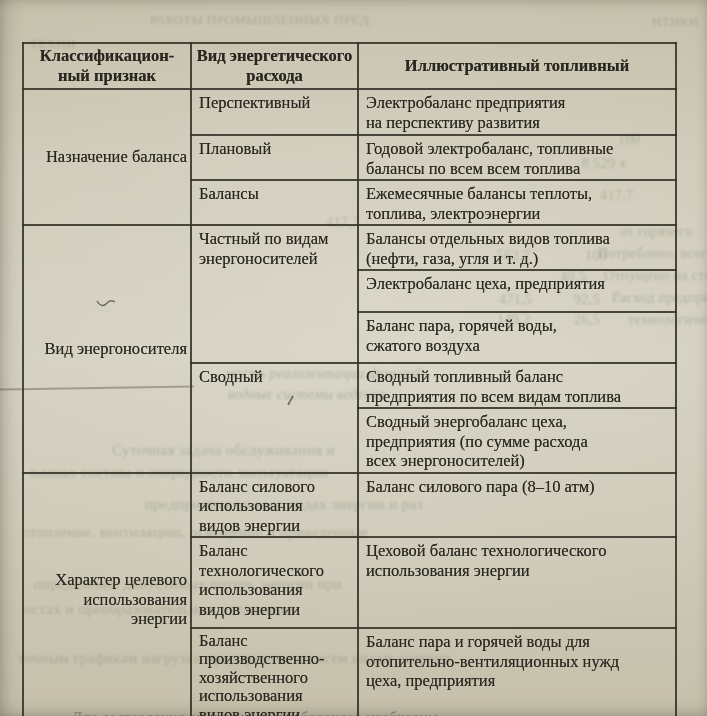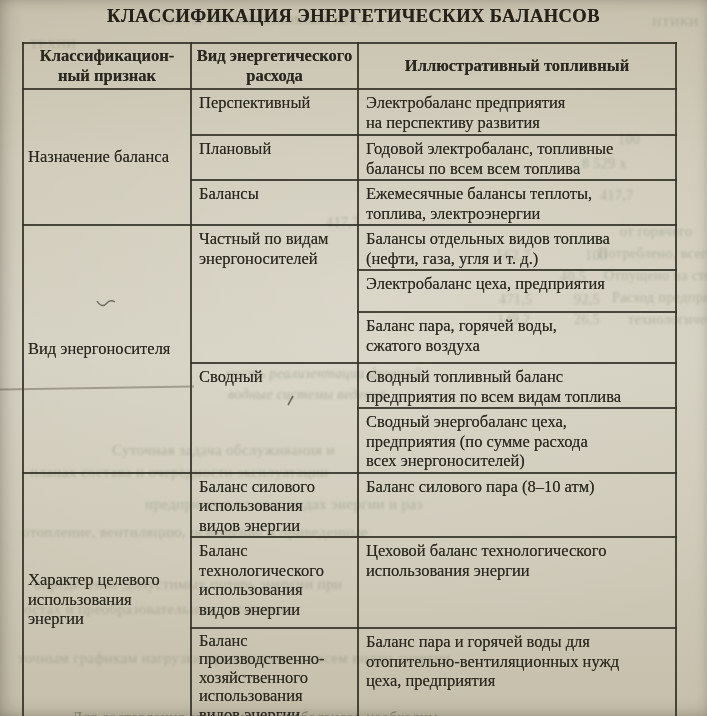--- a/index.html
+++ b/index.html
@@ -48,21 +48,21 @@
     font-size:16.5px;line-height:19.5px;
     white-space:pre-line;
     text-shadow:0 0 0.5px rgba(40,38,30,0.65);
     overflow:hidden;
   }
   .grid th{
     font-weight:bold;text-align:center;vertical-align:middle;
     line-height:20px;padding:2px 3px;
   }
   .grid td{vertical-align:top;padding:3px 16px 1px 7px;}
-  .grid td.c1{vertical-align:middle;padding:0 3px 0 4px;}
+  .grid td.c1{vertical-align:middle;padding:0 3px 0 4px;text-align:right;}
   .grid td.tight{line-height:18.4px;}
   
   .crease{
     position:absolute;left:0;top:387px;width:194px;height:2px;
     background:rgba(70,66,54,0.38);
     transform:rotate(-0.9deg);
     filter:blur(0.4px);
     z-index:3;
   }
   .pen{position:absolute;z-index:4;opacity:0.75;}
@@ -97,21 +97,20 @@
       <span class="frag" style="left: 112px; top: 430px; font-size: 15px;">Суточная задача обслуживания и</span>
       <span class="frag" style="left: 30px; top: 452px; font-size: 15px;">планах состава и очередности эксплуатации</span>
       <span class="frag" style="left: 145px; top: 484px; font-size: 15px;">предприятия во всех видах энергии и раз</span>
       <span class="frag" style="left: 22px; top: 512px; font-size: 15px;">отопление, вентиляцию, освещение и приведенные</span>
       <span class="frag" style="left: 34px; top: 564px; font-size: 15px;">определение допустимых потерь энергии при</span>
       <span class="frag" style="left: 24px; top: 589px; font-size: 15px;">остах и преобразовательных установках</span>
       <span class="frag" style="left: 18px; top: 638px; font-size: 15px;">точным графикам нагрузки предприятия по всем видам энергии</span>
       <span class="frag dk" style="left: 72px; top: 697px; font-size: 15px;">Для составления отчетных энергобалансов необходим</span>
     </div>
 
-  <div class="title">КЛАССИФИКАЦИЯ ЭНЕРГЕТИЧЕСКИХ БАЛАНСОВ</div>
 
   <table class="grid">
     <colgroup>
       <col style="width:168px">
         <col style="width:167px">
         <col style="width:318px">
     </colgroup>
     <tbody>
         <tr style="height:46px">
       <th>Классификацион-

